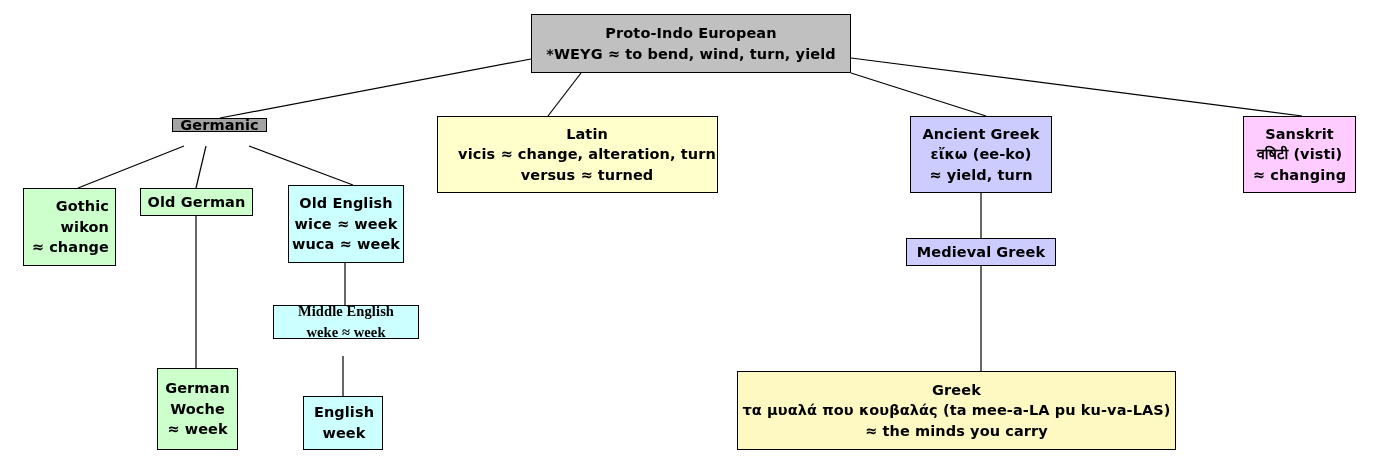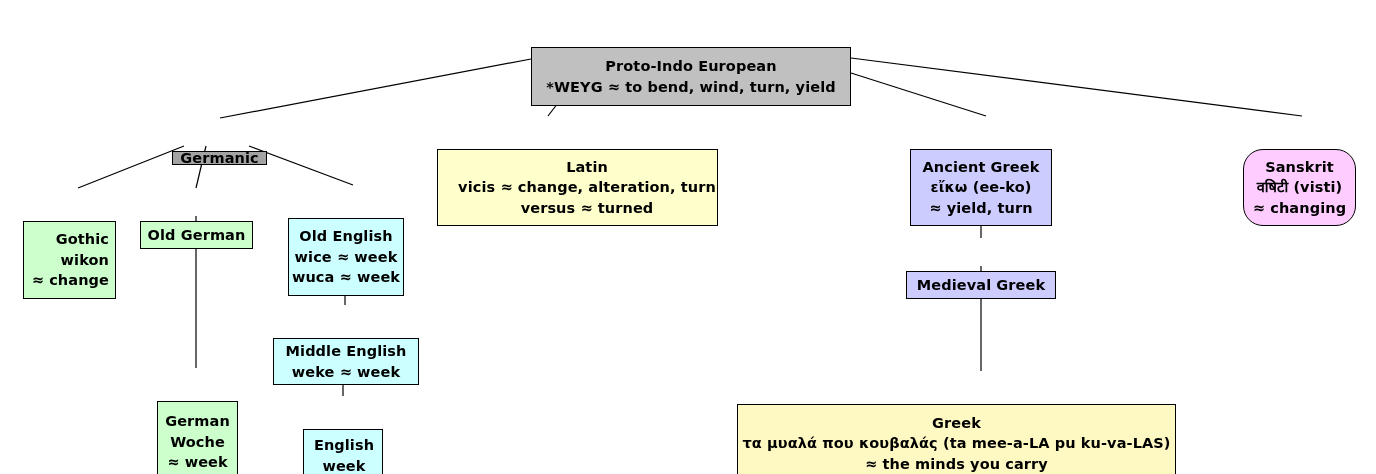--- a/index.html
+++ b/index.html
@@ -35,21 +35,20 @@
     align-items: center;
     justify-content: center;
     text-align: center;
     color: #000000;
     font-weight: bold;
     font-size: 14.5px;
     line-height: 1.42;
     letter-spacing: 0.1px;
     padding: 2px 6px;
     z-index: 2;
-    margin-top: 33px;
   }
   .node .line {
     display: block;
     white-space: nowrap;
   }
   .c-pie    { background: #c0c0c0; }
   .c-green  { background: #ccffcc; }
   .c-yellow { background: #ffffcc; padding-left: 25px; }
   .c-cyan   { background: #ccffff; }
   .c-blue   { background: #ccccff; }
@@ -89,21 +88,21 @@
     <span class="line">vicis ≈ change, alteration, turn</span>
     <span class="line">versus ≈ turned</span>
   </div>
 
   <div class="node c-blue" style="left: 910px; top: 116px; width: 142px; height: 77px; background: rgb(204, 204, 255);">
     <span class="line">Ancient Greek</span>
     <span class="line">εἴκω (ee-ko)</span>
     <span class="line">≈ yield, turn</span>
   </div>
 
-  <div class="node c-pink" style="left: 1243px; top: 116px; width: 113px; height: 77px; background: rgb(255, 204, 255); border-radius: 20px;">
+  <div class="node c-pink" style="left: 1243px; top: 116px; width: 113px; height: 77px; background: rgb(255, 204, 255);">
     <span class="line">Sanskrit</span>
     <span class="line">वषिटी (visti)</span>
     <span class="line">≈ changing</span>
   </div>
 
   <div class="node c-green" style="left: 23px; top: 188px; width: 93px; height: 78px; background: rgb(204, 255, 204); align-items: flex-end;">
     <span class="line">Gothic</span>
     <span class="line">wikon</span>
     <span class="line">≈ change</span>
   </div>
@@ -115,21 +114,21 @@
   </div>
 
   <div class="node c-green" style="left: 140px; top: 188px; width: 113px; height: 28px; background: rgb(204, 255, 204);">
     <span class="line">Old German</span>
   </div>
 
   <div class="node c-blue" style="left: 906px; top: 238px; width: 150px; height: 28px; background: rgb(204, 204, 255);">
     <span class="line">Medieval Greek</span>
   </div>
 
-  <div class="node c-cyan" style="left: 273px; top: 305px; width: 146px; height: 47px; background: rgb(204, 255, 255);">
+  <div class="node c-cyan" style="left: 273px; top: 305px; width: 146px; height: 34px; background: rgb(204, 255, 255); font-family: Liberation Serif, serif;">
     <span class="line">Middle English</span>
     <span class="line">weke ≈ week</span>
   </div>
 
   <div class="node c-green" style="left: 157px; top: 368px; width: 81px; height: 82px; background: rgb(204, 255, 204);">
     <span class="line">German</span>
     <span class="line">Woche</span>
     <span class="line">≈ week</span>
   </div>
 

